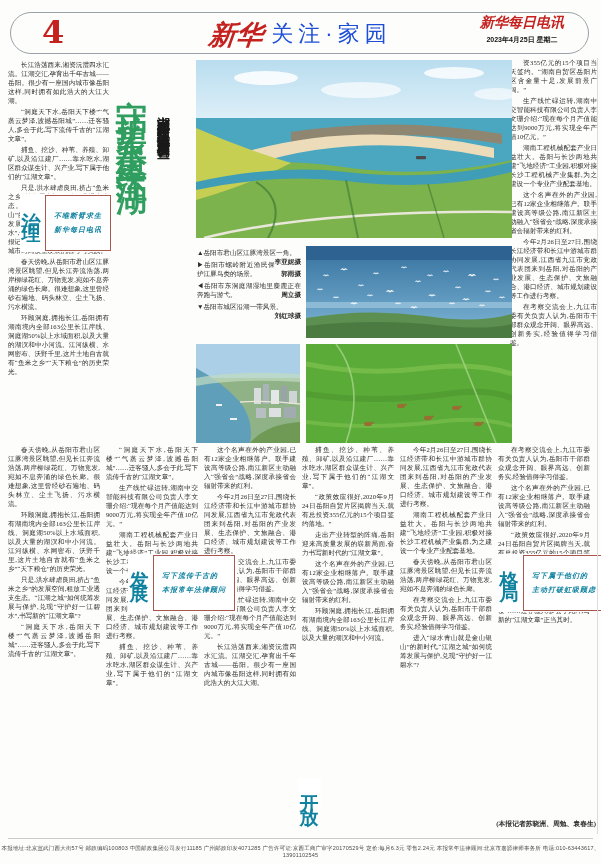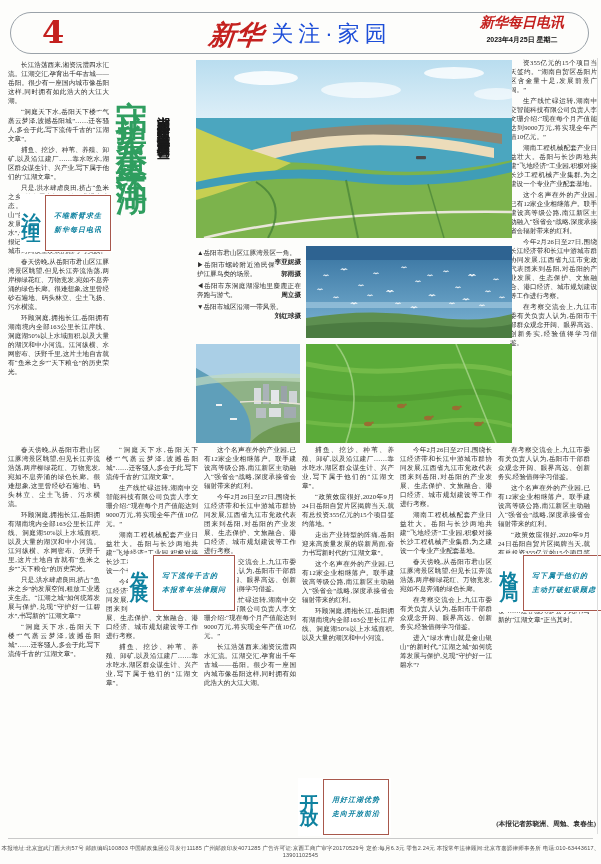--- a/index.html
+++ b/index.html
@@ -292,24 +292,20 @@
   </div>
   <div class="marker" id="mk-geju">
     <div class="marker-label">格局</div>
     <div class="marker-box">
       <div>写下属于他们的</div>
       <div>主动打破虹吸顾虑</div>
     </div>
   </div>
   <div class="marker" id="mk-kaifang">
     <div class="marker-label">开放</div>
-    <div class="marker-box">
-      <div>用好江湖优势</div>
-      <div>走向开放前沿</div>
-    </div>
   </div>
 
   <div class="byline">(本报记者苏晓洲、周勉、袁春生)</div>
   <div class="rule" id="rule1"></div>
   <div class="footer-line">本报地址:北京宣武门西大街57号  邮政编码100803  中国邮政集团公司发行11185  广州邮政印发4071285  广告许可证:京西工商广审字20170529号  定价:每月6.3元 零售2.24元  本报常年法律顾问:北京市嘉源律师事务所  电话:010-63443617、13901102545</div>
   <div class="edge"></div>
 
 </div>
 
 </body></html>

